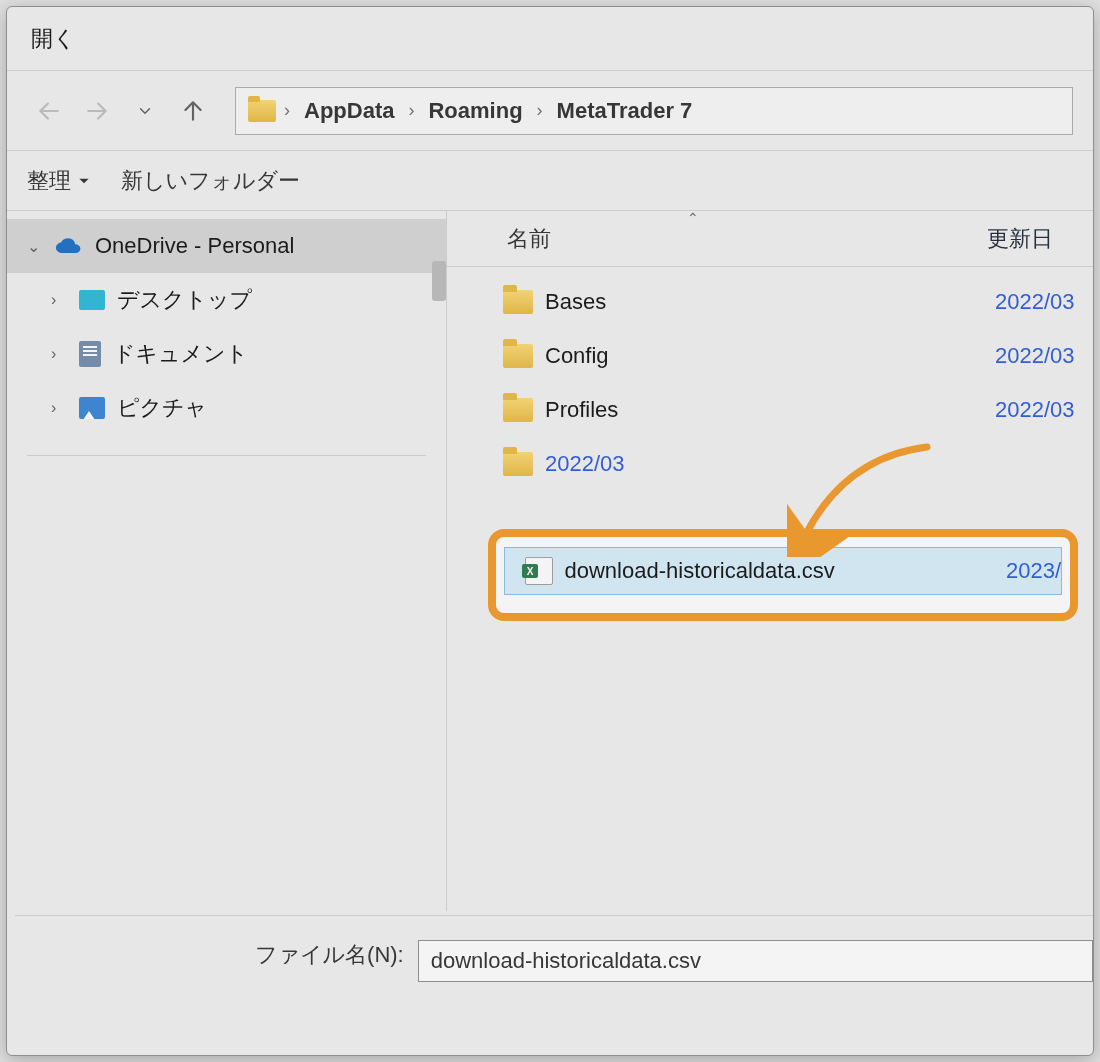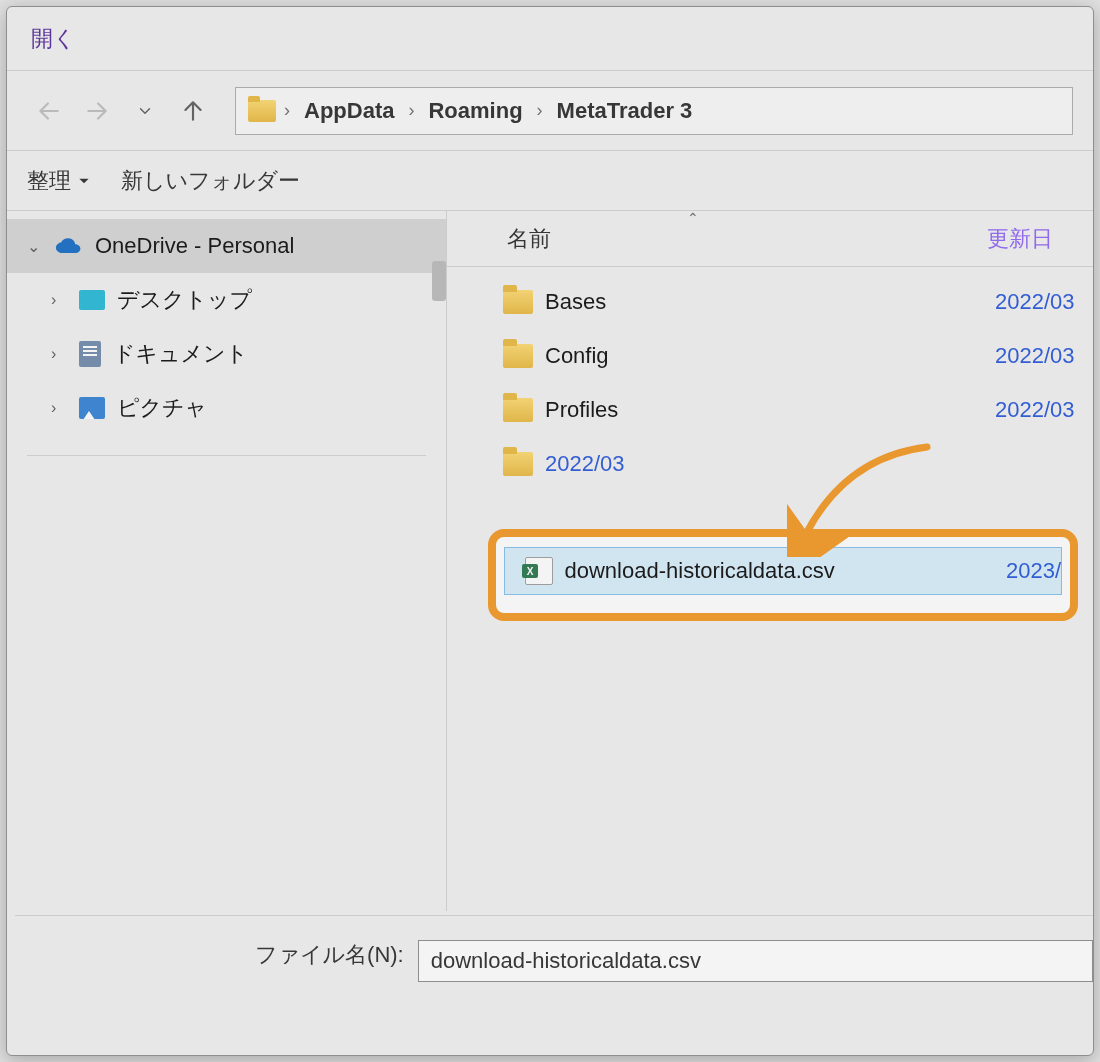--- a/index.html
+++ b/index.html
@@ -36,21 +36,21 @@
     }
     .title-bar {
       height: 64px;
       display: flex;
       align-items: center;
       padding: 0 24px;
       border-bottom: 1px solid #d0d0d0;
     }
     .title-text {
       font-size: 22px;
-      color: #4c1d95;
+      color: #000000;
     }
     .nav-bar {
       height: 80px;
       display: flex;
       align-items: center;
       padding: 0 20px;
       gap: 4px;
       border-bottom: 1px solid #d0d0d0;
     }
     .nav-btn {
@@ -179,21 +179,21 @@
     }
     .sort-indicator {
       position: absolute;
       left: 180px;
       top: -14px;
       color: #666;
       font-size: 14px;
     }
     .col-date {
       font-size: 22px;
-      color: #8b5cf6;
+      color: #0f172a;
     }
     .file-list {
       padding-top: 8px;
     }
     .file-row {
       height: 54px;
       display: flex;
       align-items: center;
       padding-left: 56px;
       font-size: 22px;
@@ -374,21 +374,21 @@
           <path d="M12 20V4m0 0l-7 7m7-7l7 7" stroke="currentColor" stroke-width="2" fill="none" stroke-linecap="round"></path>
         </svg>
     </div>
     <div class="address-bar">
       <div class="folder-icon-small"></div>
       <span class="crumb-sep">›</span>
       <span class="crumb">AppData</span>
       <span class="crumb-sep">›</span>
       <span class="crumb">Roaming</span>
       <span class="crumb-sep">›</span>
-      <span class="crumb">MetaTrader 3</span>
+      <span class="crumb">MetaTrader 7</span>
     </div>
   </div>
 
   <div class="toolbar">
     <div class="toolbar-btn">
       <span>整理</span>
       <svg width="14" height="14" viewBox="0 0 24 24">
           <path d="M4 8l8 8 8-8" fill="currentColor"></path>
         </svg>
     </div>

